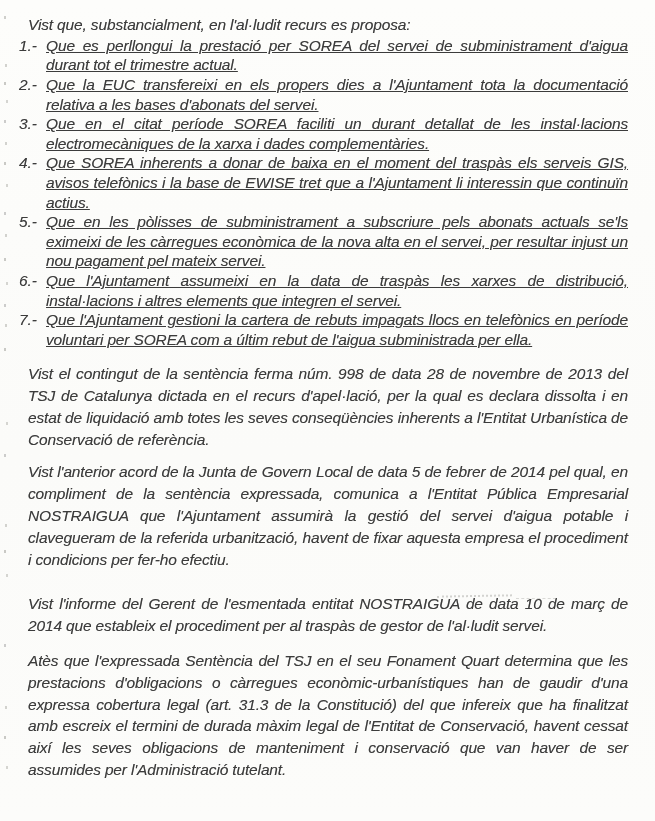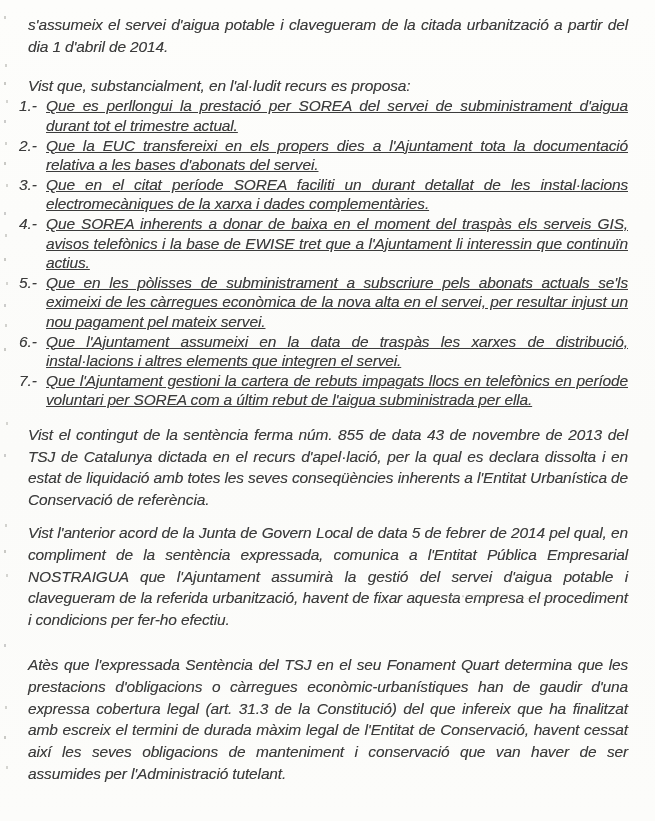--- a/index.html
+++ b/index.html
@@ -117,21 +117,20 @@
 </style>
 </head>
 <body>
 
 <div class="paper"></div>
 
 <div class="speckles"></div>
 
 <div class="doc">
 
-  <p class="para mb-lg">s'assumeix el servei d'aigua potable i clavegueram de la citada urbanització a partir del dia 1 d'abril de 2014.</p>
 
   <p class="intro-line">Vist que, substancialment, en l'al·ludit recurs es proposa:</p>
 
   <div class="list">
     <div class="item">
       <span class="num">1.-</span>
       <span class="txt">Que es perllongui la prestació per SOREA del servei de subministrament d'aigua durant tot el trimestre actual.</span>
     </div>
     <div class="item">
       <span class="num">2.-</span>
@@ -152,23 +151,24 @@
     <div class="item">
       <span class="num">6.-</span>
       <span class="txt">Que l'Ajuntament assumeixi en la data de traspàs les xarxes de distribució, instal·lacions i altres elements que integren el servei.</span>
     </div>
     <div class="item">
       <span class="num">7.-</span>
       <span class="txt">Que l'Ajuntament gestioni la cartera de rebuts impagats llocs en telefònics en període voluntari per SOREA com a últim rebut de l'aigua subministrada per ella.</span>
     </div>
   </div>
 
-  <p class="para mb-sm">Vist el contingut de la sentència ferma núm. 855 de data 43 de novembre de 2013 del TSJ de Catalunya dictada en el recurs d'apel·lació, per la qual es declara dissolta i en estat de liquidació amb totes les seves conseqüències inherents a l'Entitat Urbanística de Conservació de referència.</p>
+  <p class="para mb-sm">Vist el contingut de la sentència ferma núm. 998 de data 28 de novembre de 2013 del TSJ de Catalunya dictada en el recurs d'apel·lació, per la qual es declara dissolta i en estat de liquidació amb totes les seves conseqüències inherents a l'Entitat Urbanística de Conservació de referència.</p>
 
   <p class="para mb-xs">Vist l'anterior acord de la Junta de Govern Local de data 5 de febrer de 2014 pel qual, en compliment de la sentència expressada, comunica a l'Entitat Pública Empresarial NOSTRAIGUA que l'Ajuntament assumirà la gestió del servei d'aigua potable i clavegueram de la referida urbanització, havent de fixar aquesta empresa el procediment i condicions per fer-ho efectiu.</p>
 
+  <p class="para mb-in">Vist l'informe del Gerent de l'esmentada entitat NOSTRAIGUA de data 10 de març de 2014 que estableix el procediment per al traspàs de gestor de l'al·ludit servei.</p>
 
   <p class="para">Atès que l'expressada Sentència del TSJ en el seu Fonament Quart determina que les prestacions d'obligacions o càrregues econòmic-urbanístiques han de gaudir d'una expressa cobertura legal (art. 31.3 de la Constitució) del que infereix que ha finalitzat amb escreix el termini de durada màxim legal de l'Entitat de Conservació, havent cessat així les seves obligacions de manteniment i conservació que van haver de ser assumides per l'Administració tutelant.</p>
 
 </div>
 
 <div class="smudge-a"></div>
 <div class="smudge-b"></div>
 
 </body></html>

